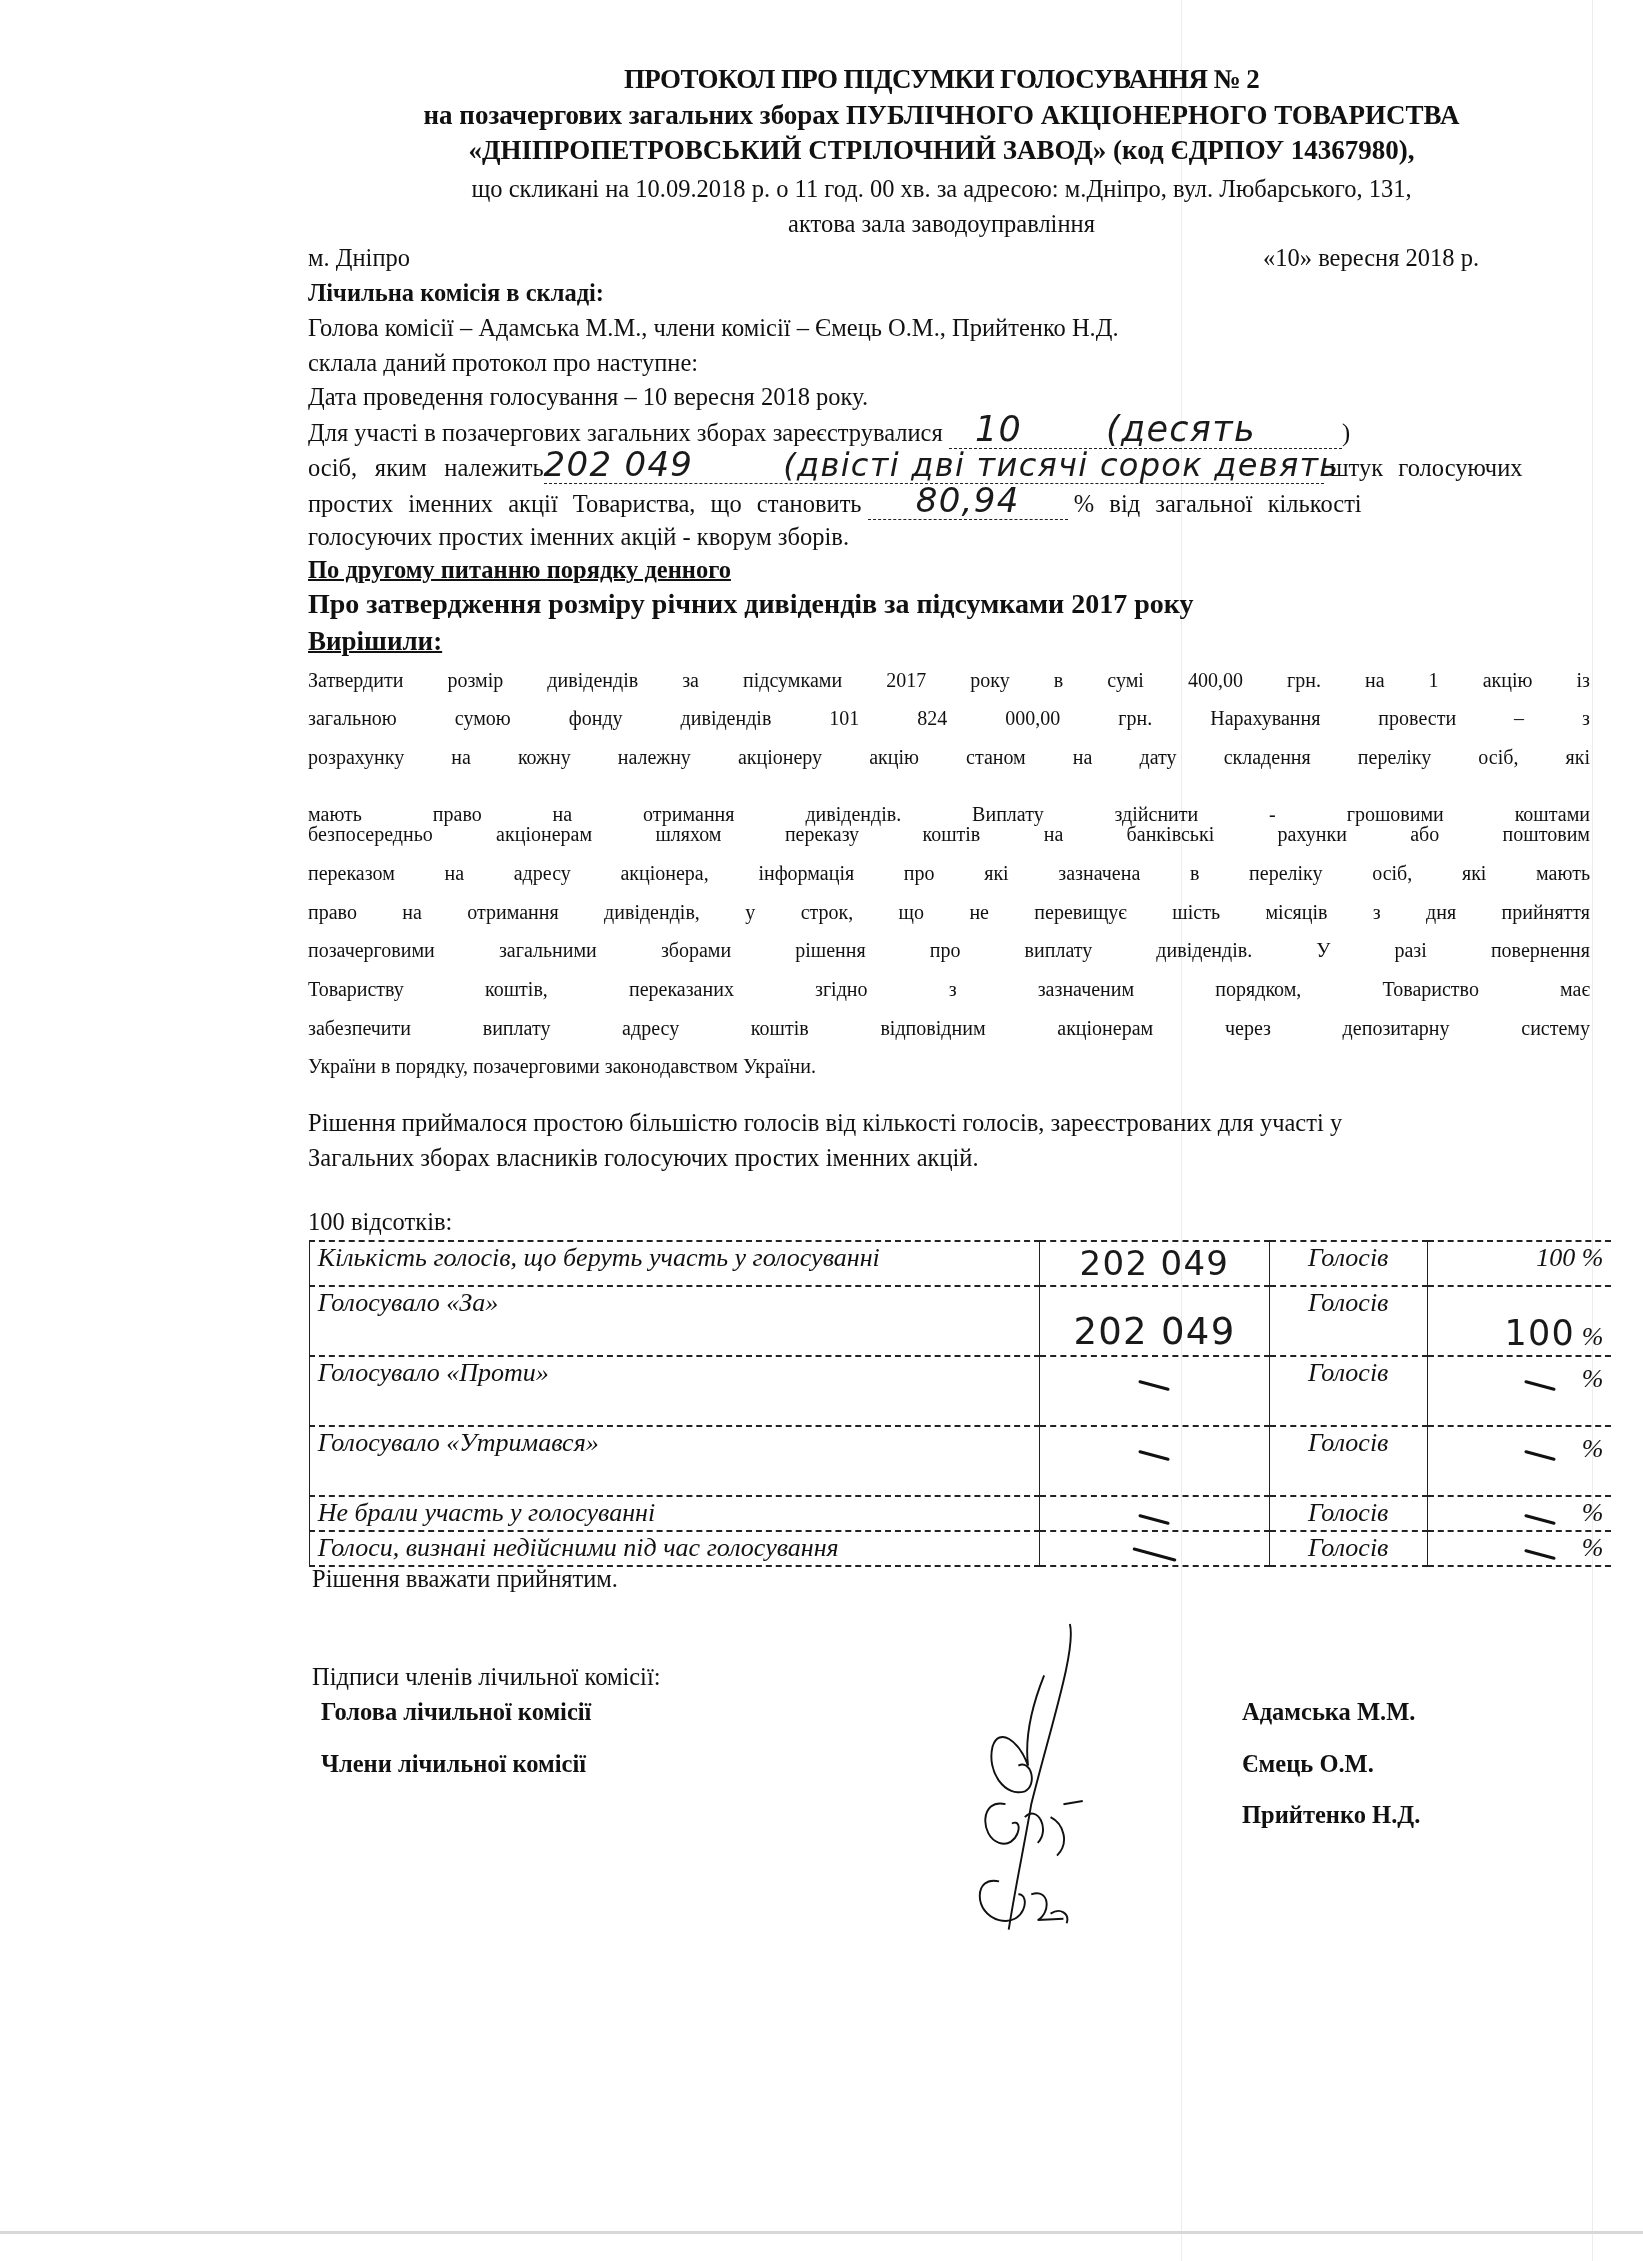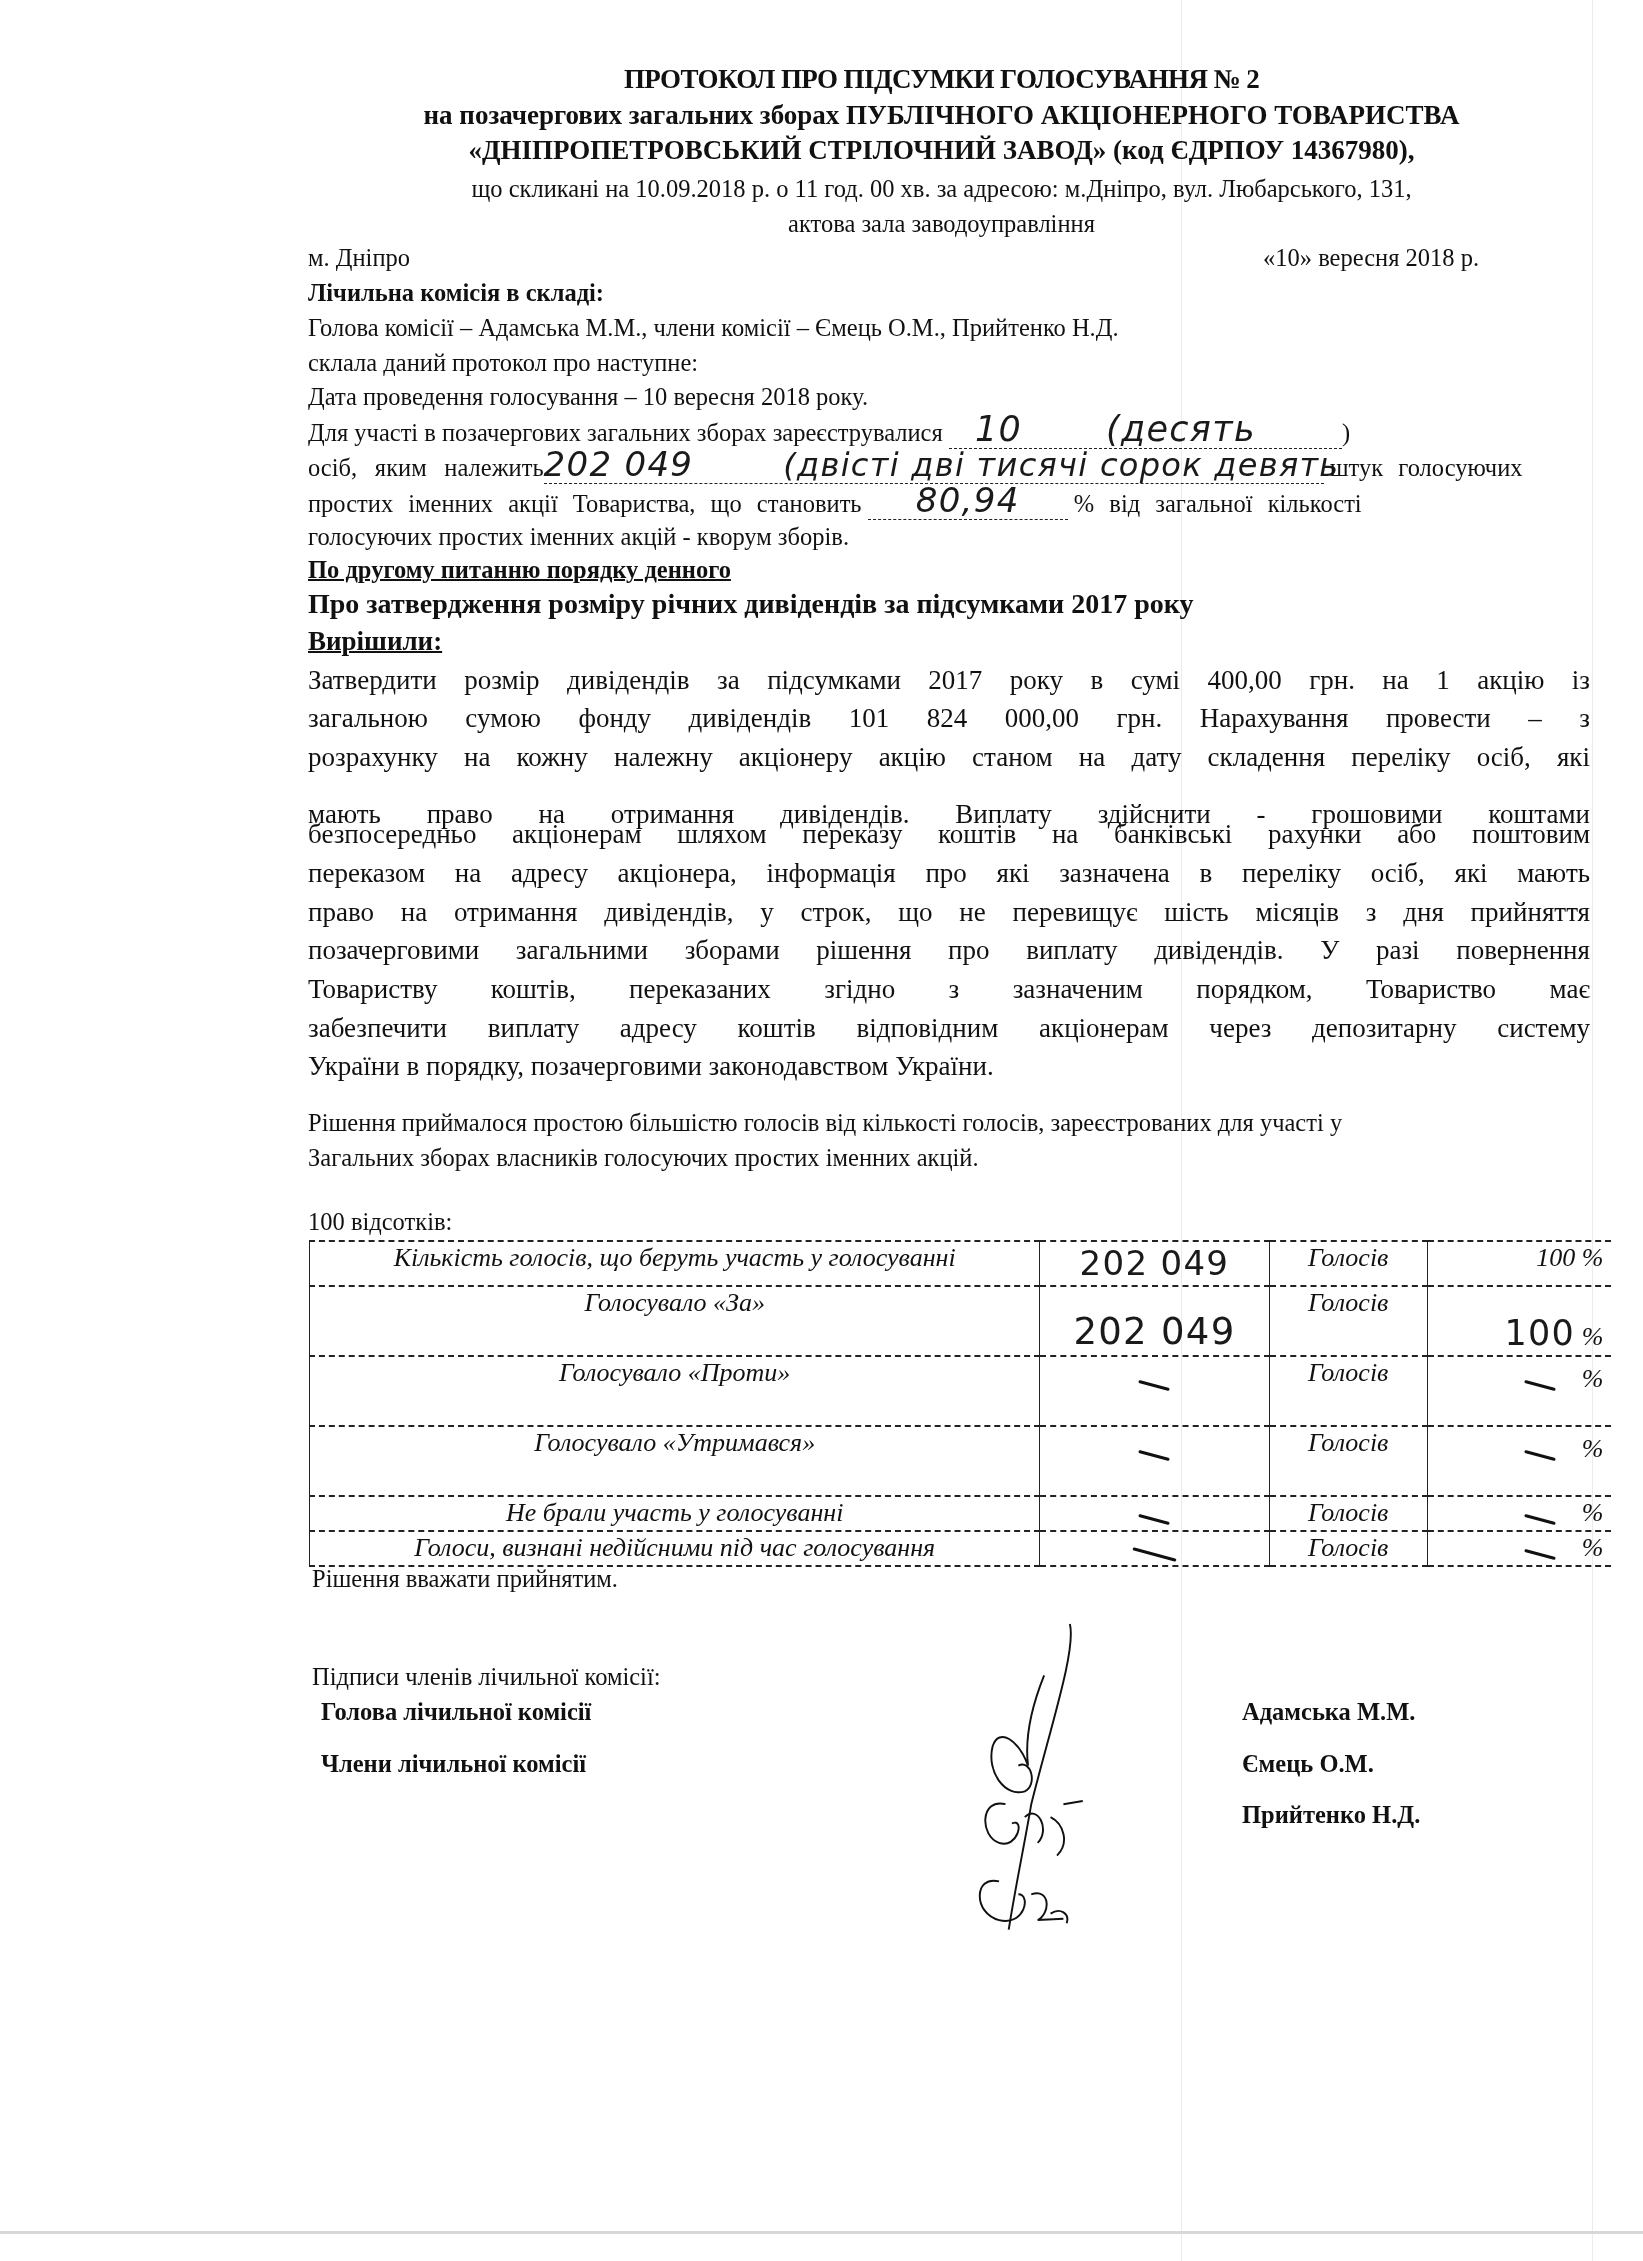--- a/index.html
+++ b/index.html
@@ -7,32 +7,32 @@
       font-family: "Liberation Serif", "DejaVu Serif", serif; color: #111; }
     .page { position: absolute; left: 0; top: 0; width: 1643px; height: 2261px; }
     .scanline { position: absolute; top: 0; width: 1.3px; height: 2261px; background: #ececec; }
     .bottom-edge { position: absolute; left: 0; right: 0; top: 2231px; height: 2.6px; background: #d8d8d8; }
     .abs { position: absolute; white-space: nowrap; }
     .center { text-align: center; left: 284px; width: 1315px; }
     .fs38 { font-size: 24.5px; line-height: 31px; }
     .fs42 { font-size: 27px; line-height: 34px; }
     .bold { font-weight: bold; }
     .title { font-size: 27px; font-weight: bold; letter-spacing: -0.6px; }
-    .just { position: absolute; left: 308px; width: 1282px; font-size: 27px; line-height: 39px;
+    .just { position: absolute; left: 308px; width: 1282px; font-size: 20px; line-height: 39px;
       text-align: justify; text-align-last: justify; white-space: normal; }
     .just.last { text-align-last: left; }
     .hand { font-family: "DejaVu Sans", sans-serif; font-style: italic; color: #1a1a1a; font-weight: normal;
       transform: skewX(-10deg); letter-spacing: 1.3px; }
     .blank { display: inline-block; border-bottom: 1.9px dashed #222; text-align: center; vertical-align: baseline; }
     .underline { text-decoration: underline; text-decoration-thickness: 1.9px; }
     table.votes { position: absolute; left: 309px; top: 1240px; width: 1302px; border-collapse: collapse;
       font-style: italic; font-size: 26px; }
     table.votes td { border-top: 2.6px dashed #222; border-bottom: 2.6px dashed #222; border-left: 1.3px solid #222;
       border-right: 1.3px solid #222; padding: 1.3px 7.7px; vertical-align: top; }
-    table.votes td.c-label { width: 715px; text-align: center; }
+    table.votes td.c-label { width: 715px; }
     table.votes td.c-val { width: 213px; text-align: center; }
     table.votes td.c-unit { width: 142px; text-align: center; }
     table.votes td.c-pct { width: 168px; text-align: right; border-right: none; }
     .dash-mark { display: inline-block; width: 32px; height: 3.2px; background: #111; border-radius: 1.9px; transform: rotate(15deg); margin-top: 26px; }
     .sig { position: absolute; }
   </style>
 </head>
 <body>
 
 <div class="page">

